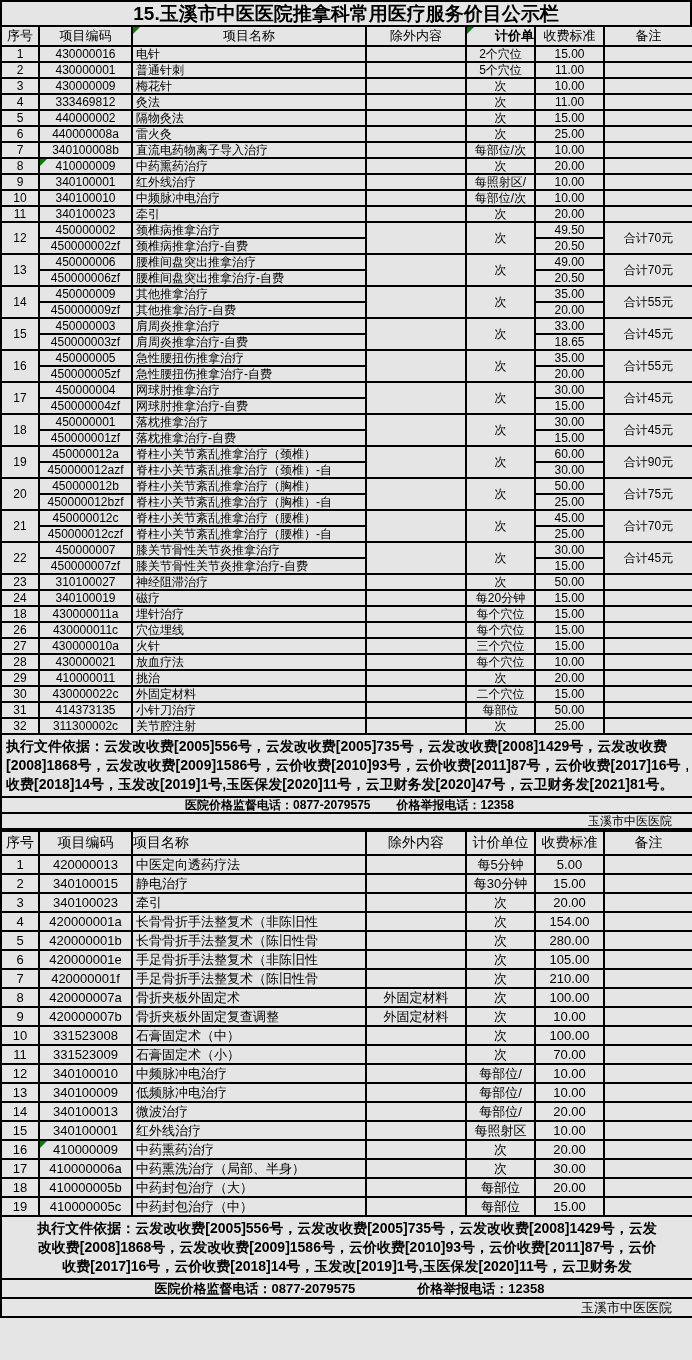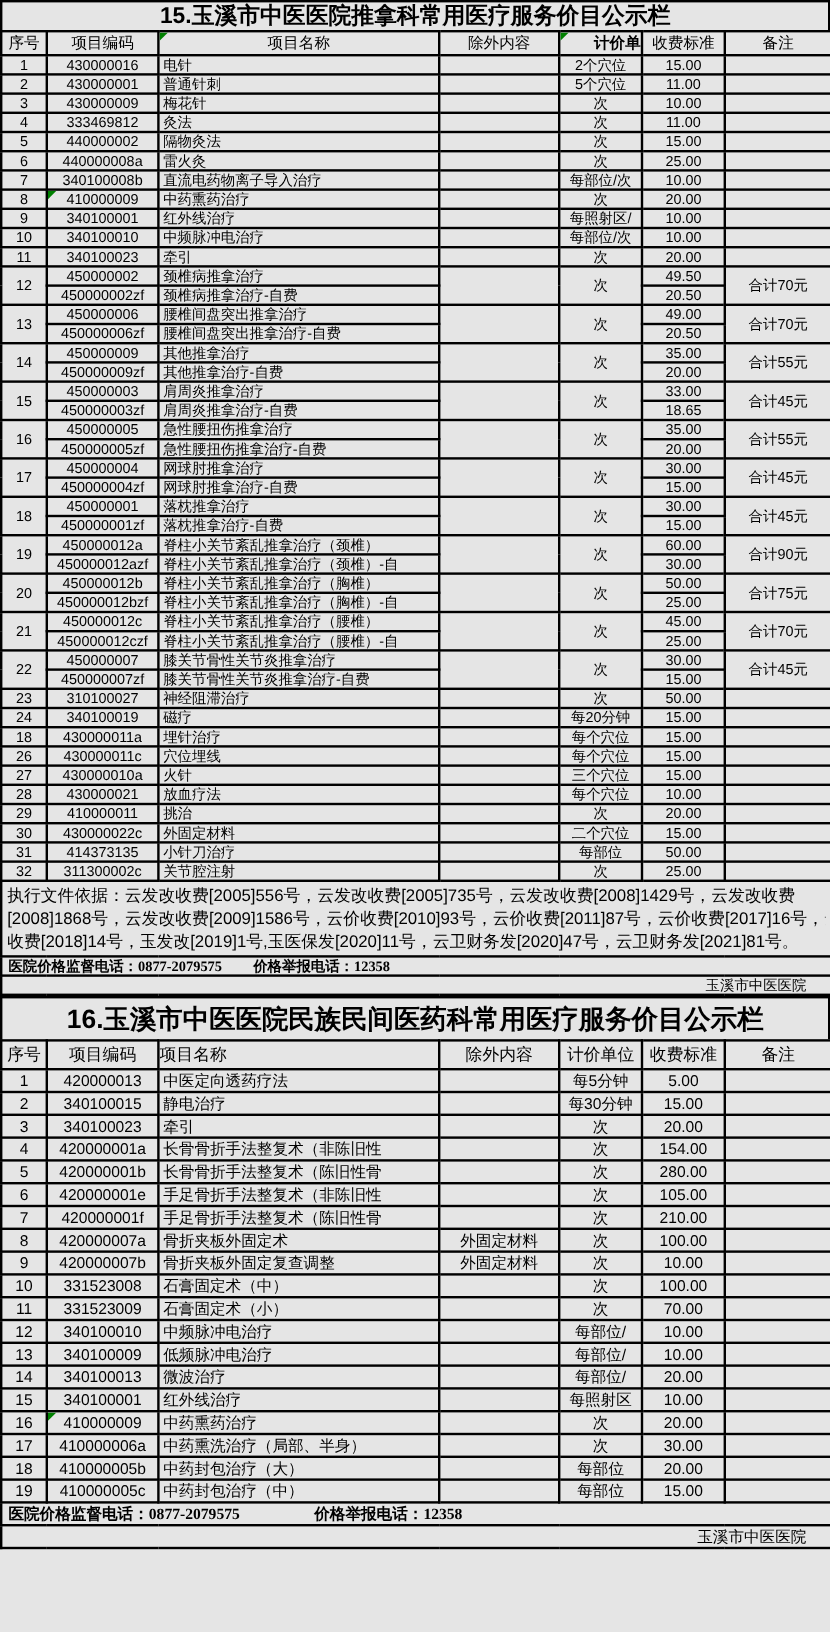--- a/index.html
+++ b/index.html
@@ -25,25 +25,25 @@
   .t15 tbody td{ height:13.9px; line-height:14px; font-size:12px; }
   .t16 tbody td{ height:17.2px; line-height:17px; font-size:13px; }
   td.name{ text-align:left; padding-left:3px; }
 
   
   .marker::before{
     content:""; position:absolute; top:0; left:0; width:0; height:0;
     border-top:7px solid #008000; border-right:7px solid transparent;
   }
 
-  .exec-cell{ text-align:left; padding:2px 4px; font-weight:normal;border-radius:11px; }
+  .exec-cell{ text-align:left; padding:2px 4px; font-weight:bold;border-radius:11px; }
   .exec-line{ line-height:19px; font-size:14px; white-space:nowrap; overflow:hidden; }
   .t16 .exec-cell .exec-line{ text-align:center; }
 
-  .phone-cell{ text-align:left; font-weight:bold; font-size:14px; height:20px; padding-left:5px;font-family:Liberation Serif, serif; }
+  .phone-cell{ text-align:center; font-weight:bold; font-size:14px; height:20px; padding-left:5px; }
   .t15 .phone-right{ margin-left:26px; }
   .t16 .phone-right{ margin-left:62px; }
 
   .hospital-cell{ text-align:right; font-size:14px; height:19px; padding-right:20px; }
 </style>
 </head>
 <body>
 
 <div class="page">
 
@@ -425,21 +425,20 @@
             <td colspan="7" class="phone-cell"><span>医院价格监督电话：0877-2079575</span><span class="phone-right">价格举报电话：12358</span></td>
           </tr>
           <tr>
             <td colspan="7" class="hospital-cell">玉溪市中医医院</td>
           </tr>
         </tbody>
     </table>
   </section>
 
   <section class="t16">
-    <div class="tbl-title">16.玉溪市中医医院民族民间医药科常用医疗服务价目公示栏</div>
     <table>
       <colgroup>
         <col style="width:38px">
           <col style="width:93px">
           <col style="width:234px">
         <col style="width:100px">
           <col style="width:69px">
           <col style="width:69px">
           <col style="width:89px">
       </colgroup>
@@ -620,20 +619,27 @@
           <tr>
             <td>19</td>
             <td>410000005c</td>
             <td class="name">中药封包治疗（中）</td>
             <td></td>
             <td>每部位</td>
             <td>15.00</td>
             <td></td>
           </tr>
           <tr>
+            <td colspan="7" class="exec-cell">
+              <div class="exec-line">执行文件依据：云发改收费[2005]556号，云发改收费[2005]735号，云发改收费[2008]1429号，云发</div>
+              <div class="exec-line">改收费[2008]1868号，云发改收费[2009]1586号，云价收费[2010]93号，云价收费[2011]87号，云价</div>
+              <div class="exec-line">收费[2017]16号，云价收费[2018]14号，玉发改[2019]1号,玉医保发[2020]11号，云卫财务发</div>
+            </td>
+          </tr>
+          <tr>
             <td colspan="7" class="phone-cell"><span>医院价格监督电话：0877-2079575</span><span class="phone-right">价格举报电话：12358</span></td>
           </tr>
           <tr>
             <td colspan="7" class="hospital-cell">玉溪市中医医院</td>
           </tr>
         </tbody>
     </table>
   </section>
 
 </div>

